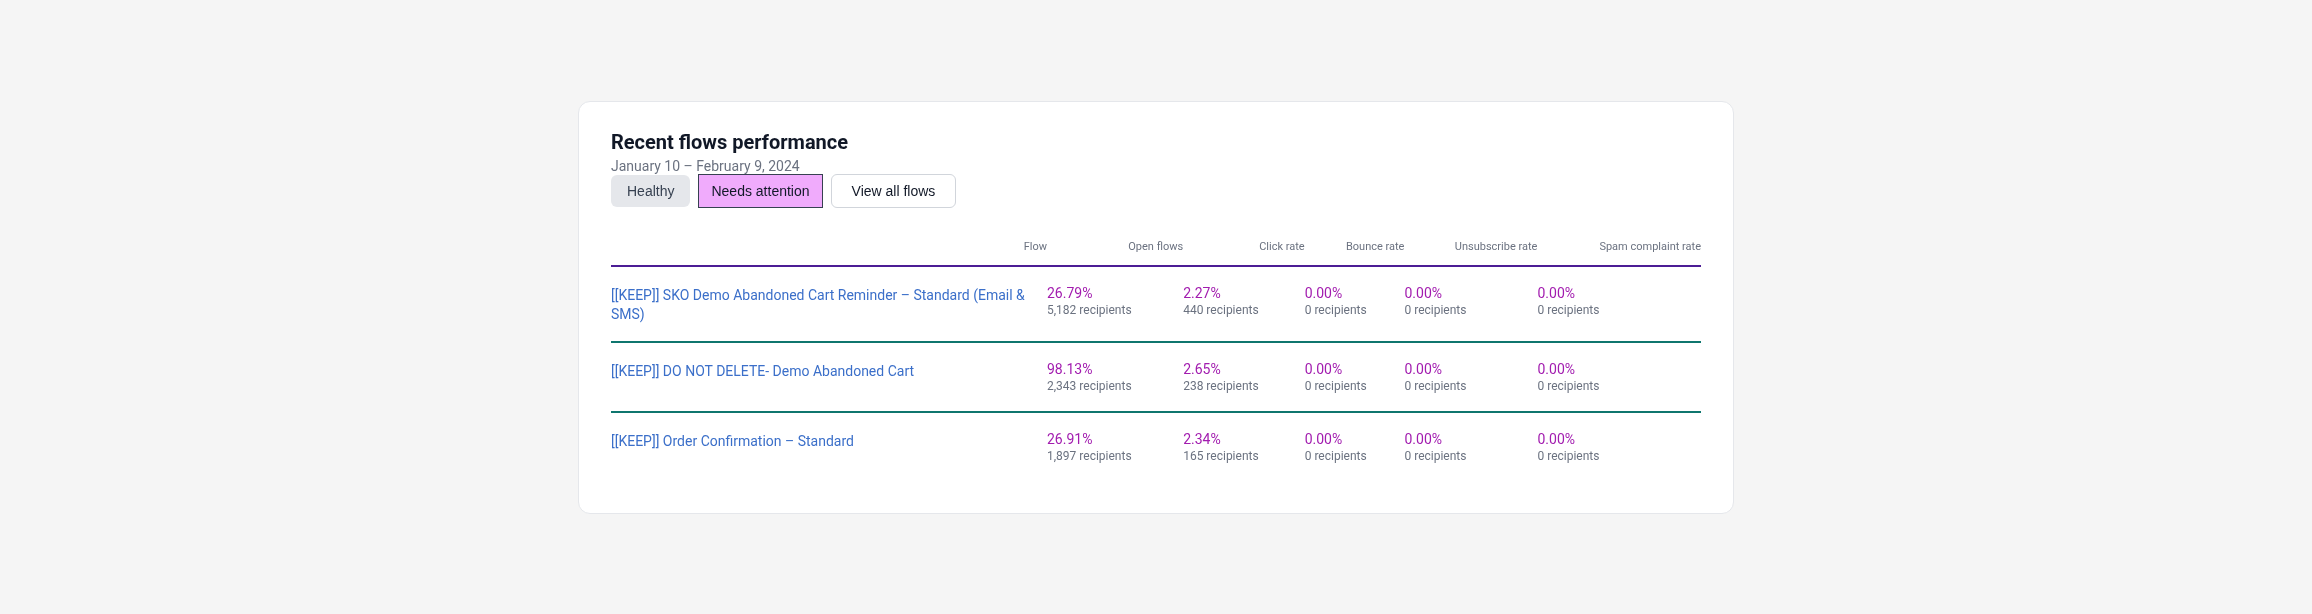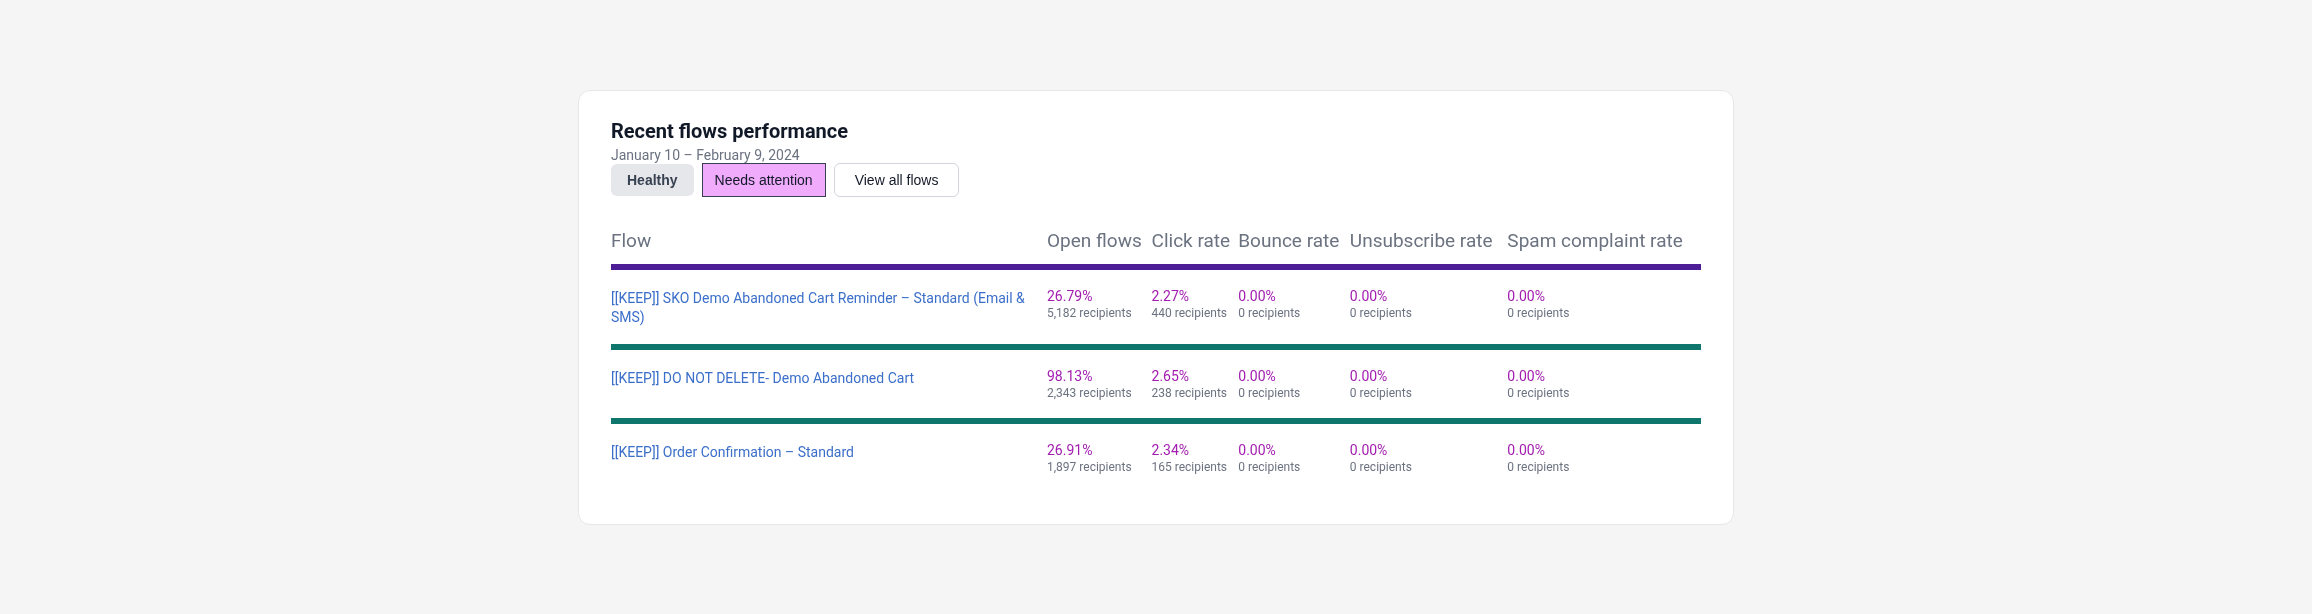--- a/index.html
+++ b/index.html
@@ -54,21 +54,21 @@
       gap: 8px;
       align-items: center;
     }
 
     .btn-healthy {
       background: #e5e7eb;
       border: none;
       border-radius: 6px;
       padding: 8px 16px;
       font-size: 14px;
-      font-weight: 700;
+      font-weight: 400;
       color: #374151;
       cursor: pointer;
     }
 
     .btn-needs-attention {
       background: #f0abfc;
       border: 1.5px solid #374151;
       border-radius: 0;
       padding: 8px 12px;
       font-size: 14px;
@@ -87,36 +87,36 @@
       color: #111827;
       cursor: pointer;
     }
 
     .table {
       width: 100%;
       border-collapse: collapse;
     }
 
     .table thead tr th {
-      font-size: 19px;
+      font-size: 11px;
       font-weight: 400;
       color: #6b7280;
-      text-align: left;
+      text-align: right;
       padding: 0 0 12px 0;
-      border-bottom: 6px solid #4c1d95;
+      border-bottom: 2px solid #4c1d95;
     }
 
     .table thead tr th:first-child {
       width: 40%;
     }
 
     .table tbody tr td {
       padding: 18px 0;
       vertical-align: top;
-      border-bottom: 6px solid #0f766e;
+      border-bottom: 2px solid #0f766e;
     }
 
     .table tbody tr:last-child td {
       border-bottom: none;
     }
 
     .flow-link {
       color: #3b6fc9;
       font-size: 14px;
       text-decoration: none;

